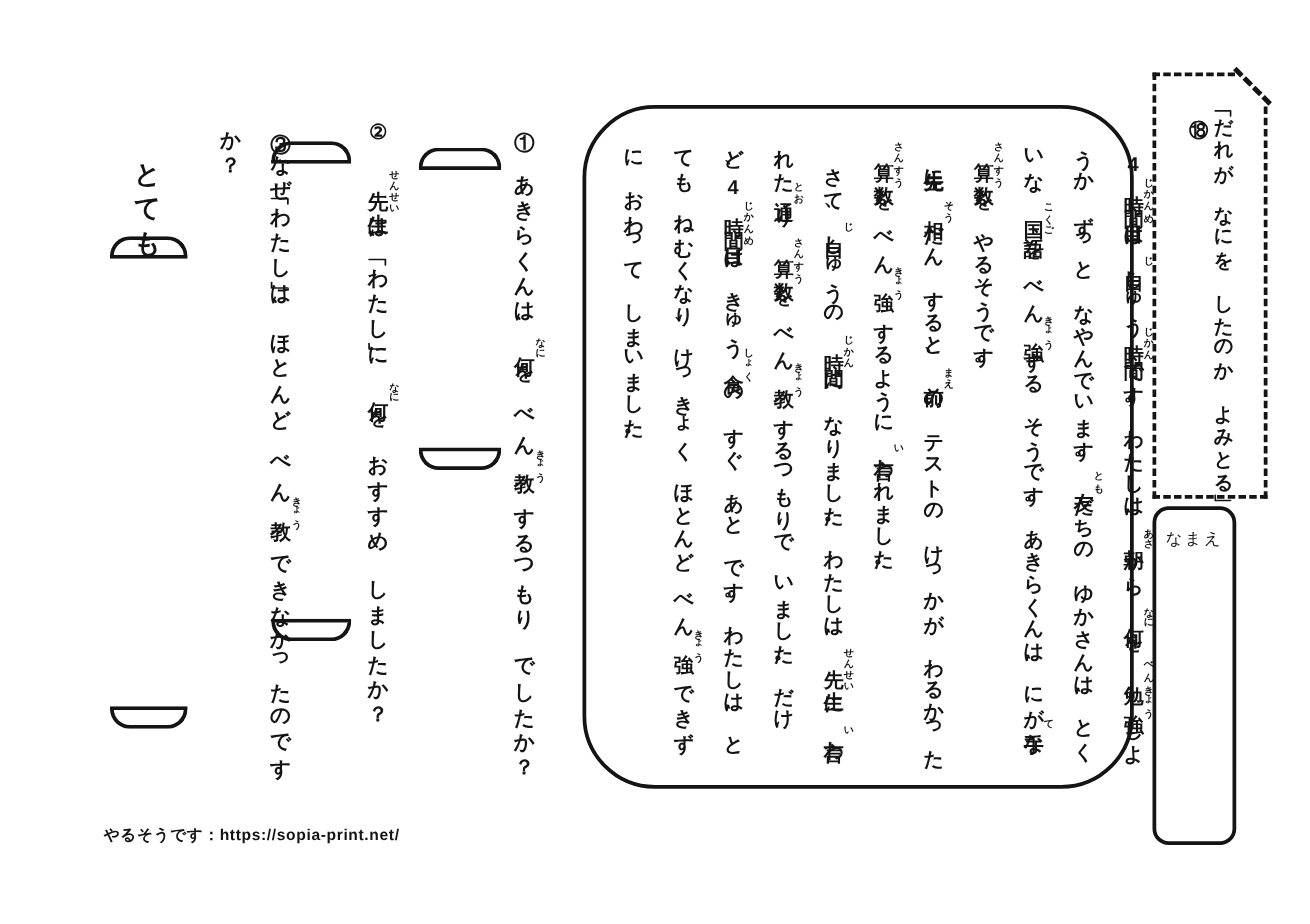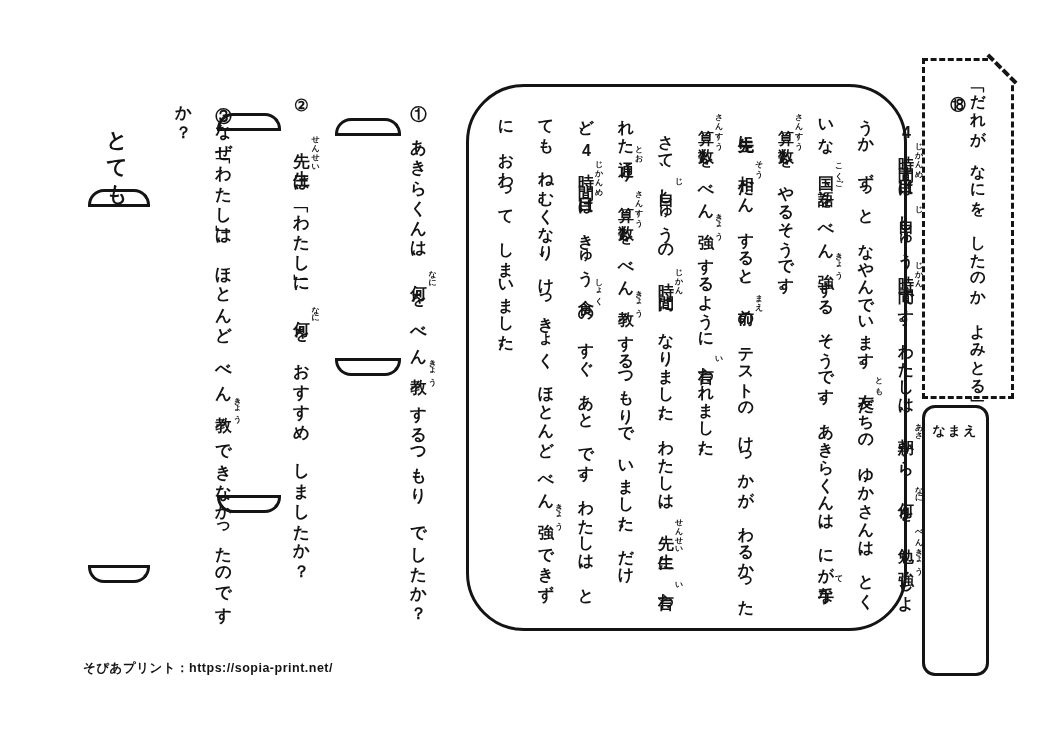--- a/index.html
+++ b/index.html
@@ -44,21 +44,21 @@
   
   .name-box {
     position: absolute; left: 922px; top: 405px;
     width: 67px; height: 271px;
     border: 3px solid #141414; border-radius: 13px;
     background: #ffffff;
   }
   .name-label {
     display: block; text-align: center;
     margin-top: 14px;
-    font-size: 13px; font-weight: bold; letter-spacing: 2px;
+    font-size: 13px; font-weight: normal; letter-spacing: 2px;
   }
 
   
   .passage-box {
     position: absolute; left: 466px; top: 84px;
     width: 441px; height: 547px;
     border: 3.5px solid #141414; border-radius: 58px;
     background: #ffffff;
     padding: 21px 17px;
   }
@@ -138,15 +138,15 @@
     <i class="cap-bottom"></i>
   </div>
 
   <div class="question q3 vtext">③なぜ「わたし」は、ほとんど　べん<ruby>教<rt>きょう</rt></ruby>　できなかったのですか？</div>
   <div class="prefill vtext">とても</div>
   <div class="blank b3">
     <i class="cap-top"></i>
     <i class="cap-bottom"></i>
   </div>
 
-  <div class="footer">そぴあプリント：https://sopia-print.net/</div>
+  <div class="footer">やるそうです：https://sopia-print.net/</div>
 
 </div>
 
 </body></html>

